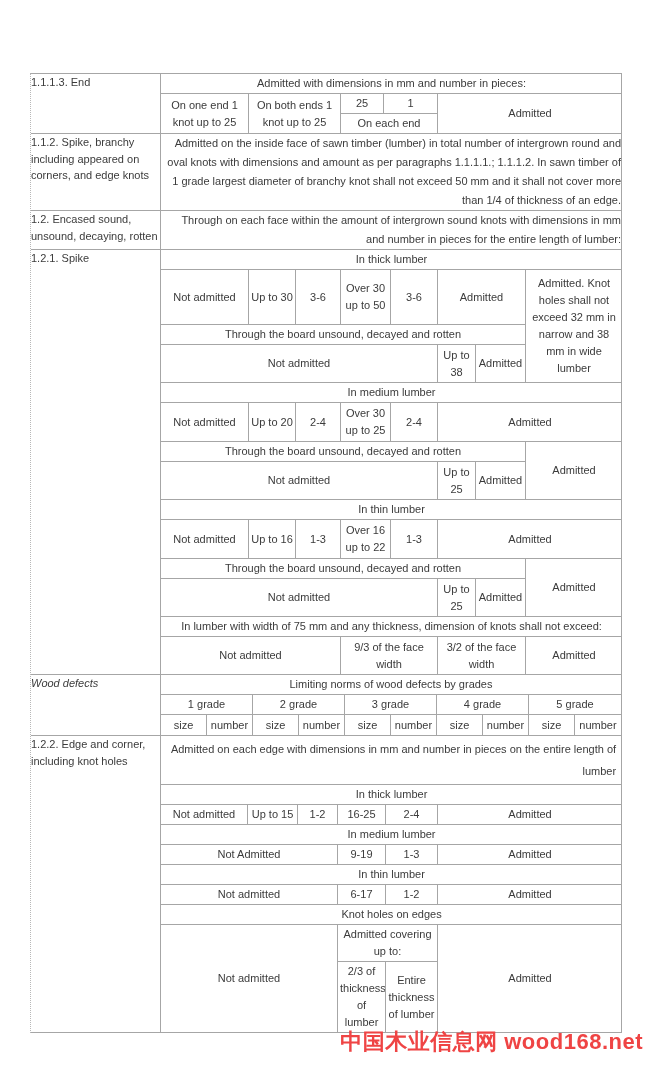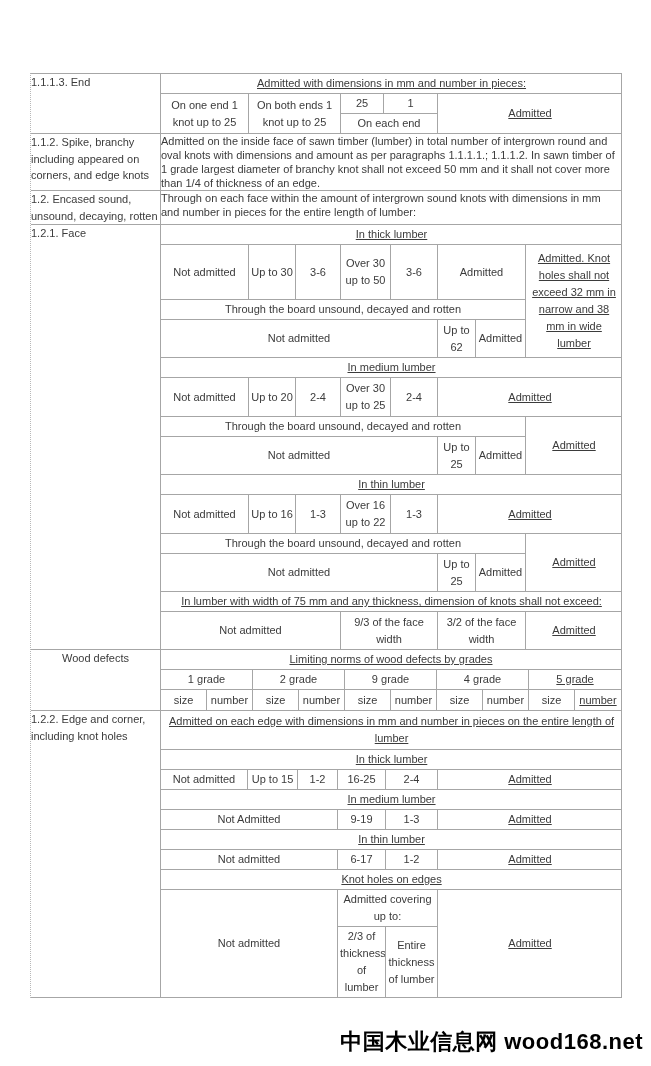--- a/index.html
+++ b/index.html
@@ -10,43 +10,43 @@
   table.main {
     position:absolute; left:30px; top:73px; width:591px;
     border-spacing:0; table-layout:fixed;
     border-top:1px solid #a6a6a6; border-left:1px dotted #b8b8b8;
   }
   table.main > tbody > tr > td {
     border-right:1px solid #a6a6a6; border-bottom:1px solid #a6a6a6;
     padding:0; vertical-align:top;
   }
   td.lbl { padding:2px 4px 2px 5px; line-height:16.5px; text-align:left;margin-top:16px; }
-  td.lblc { text-align:center; vertical-align:middle; }
-  td.para { padding:2px 6px 2px 6px; line-height:14px; text-align:left; vertical-align:top;margin-top:12px; }
+  td.lblc { vertical-align:middle;font-style:italic; }
+  td.para { padding:2px 6px 2px 6px; line-height:19px; text-align:right; vertical-align:top;margin-top:12px; }
   td.cnt { padding:0; }
   tr.cut > td { border-bottom:none; }
 
   table.sub { width:100%; border-spacing:0; table-layout:fixed; }
   table.sub td {
     border-right:1px solid #a6a6a6; border-bottom:1px solid #a6a6a6;
     text-align:center; vertical-align:middle; padding:1px 2px; line-height:17px;
     overflow:hidden;
   }
-  table.sub td.le { border-right:none;text-decoration:underline; }
+  table.sub td.le { border-right:none; }
   table.sub td.nb { border-bottom:none; }
-  table.sub td.left { text-align:center; padding:2px 6px; line-height:17px; }
+  table.sub td.left { text-align:right; padding:2px 6px; line-height:22px; }
   table.sub td.notepad { text-align:center; padding:2px 4px; }
 
   tr.h18{height:18px} tr.h19{height:19px} tr.h20{height:20px}
   tr.h36{height:36px} tr.h37{height:37px} tr.h38{height:38px} tr.h39{height:39px}
   tr.h55{height:55px} tr.h57{height:57px}
 
   .watermark {
     position:absolute; top:1027px; right:8px; white-space:nowrap;
-    font-size:22px; font-weight:bold; color:#000000; letter-spacing:0.5px;
+    font-size:22px; font-weight:bold; color:#ef4444; letter-spacing:0.5px;
   }
 </style>
 </head>
 <body>
 
 <div class="page">
 
 <table class="main">
 <colgroup>
         <col style="width:130px">
@@ -88,21 +88,21 @@
   <td class="lbl">1.1.2. Spike, branchy including appeared on corners, and edge knots</td>
   <td class="para">Admitted on the inside face of sawn timber (lumber) in total number of intergrown round and oval knots with dimensions and amount as per paragraphs 1.1.1.1.; 1.1.1.2. In sawn timber of 1 grade largest diameter of branchy knot shall not exceed 50 mm and it shall not cover more than 1/4 of thickness of an edge.</td>
 </tr>
 
 <tr>
   <td class="lbl">1.2. Encased sound, unsound, decaying, rotten</td>
   <td class="para">Through on each face within the amount of intergrown sound knots with dimensions in mm and number in pieces for the entire length of lumber:</td>
 </tr>
 
 <tr>
-  <td class="lbl">1.2.1. Face</td>
+  <td class="lbl">1.2.1. Spike</td>
   <td class="cnt">
     <table class="sub">
       <colgroup>
                 <col style="width:88px">
                 <col style="width:47px">
                 <col style="width:45px">
                 <col style="width:50px">
                 <col style="width:47px">
                 <col style="width:38px">
                 <col style="width:50px">
@@ -119,21 +119,21 @@
         <td>Over 30 up to 50</td>
         <td>3-6</td>
         <td colspan="2">Admitted</td>
         <td rowspan="3" class="le notepad">Admitted. Knot holes shall not exceed 32 mm in narrow and 38 mm in wide lumber</td>
       </tr>
       <tr class="h18">
                   <td colspan="7">Through the board unsound, decayed and rotten</td>
                 </tr>
       <tr class="h38">
         <td colspan="5">Not admitted</td>
-        <td>Up to 62</td>
+        <td>Up to 38</td>
         <td>Admitted</td>
       </tr>
 
       <tr class="h18">
                   <td colspan="8" class="le">In medium lumber</td>
                 </tr>
       <tr class="h39">
         <td>Not admitted</td>
         <td>Up to 20</td>
         <td>2-4</td>
@@ -202,21 +202,21 @@
                 <col>
                 <col>
               </colgroup>
       <tbody>
       <tr class="h20">
                   <td colspan="10" class="le">Limiting norms of wood defects by grades</td>
                 </tr>
       <tr class="h20">
         <td colspan="2">1 grade</td>
         <td colspan="2">2 grade</td>
-        <td colspan="2">9 grade</td>
+        <td colspan="2">3 grade</td>
         <td colspan="2">4 grade</td>
         <td colspan="2" class="le">5 grade</td>
       </tr>
       <tr class="h20">
         <td class="nb">size</td>
         <td class="nb">number</td>
         <td class="nb">size</td>
         <td class="nb">number</td>
         <td class="nb">size</td>
         <td class="nb">number</td>

